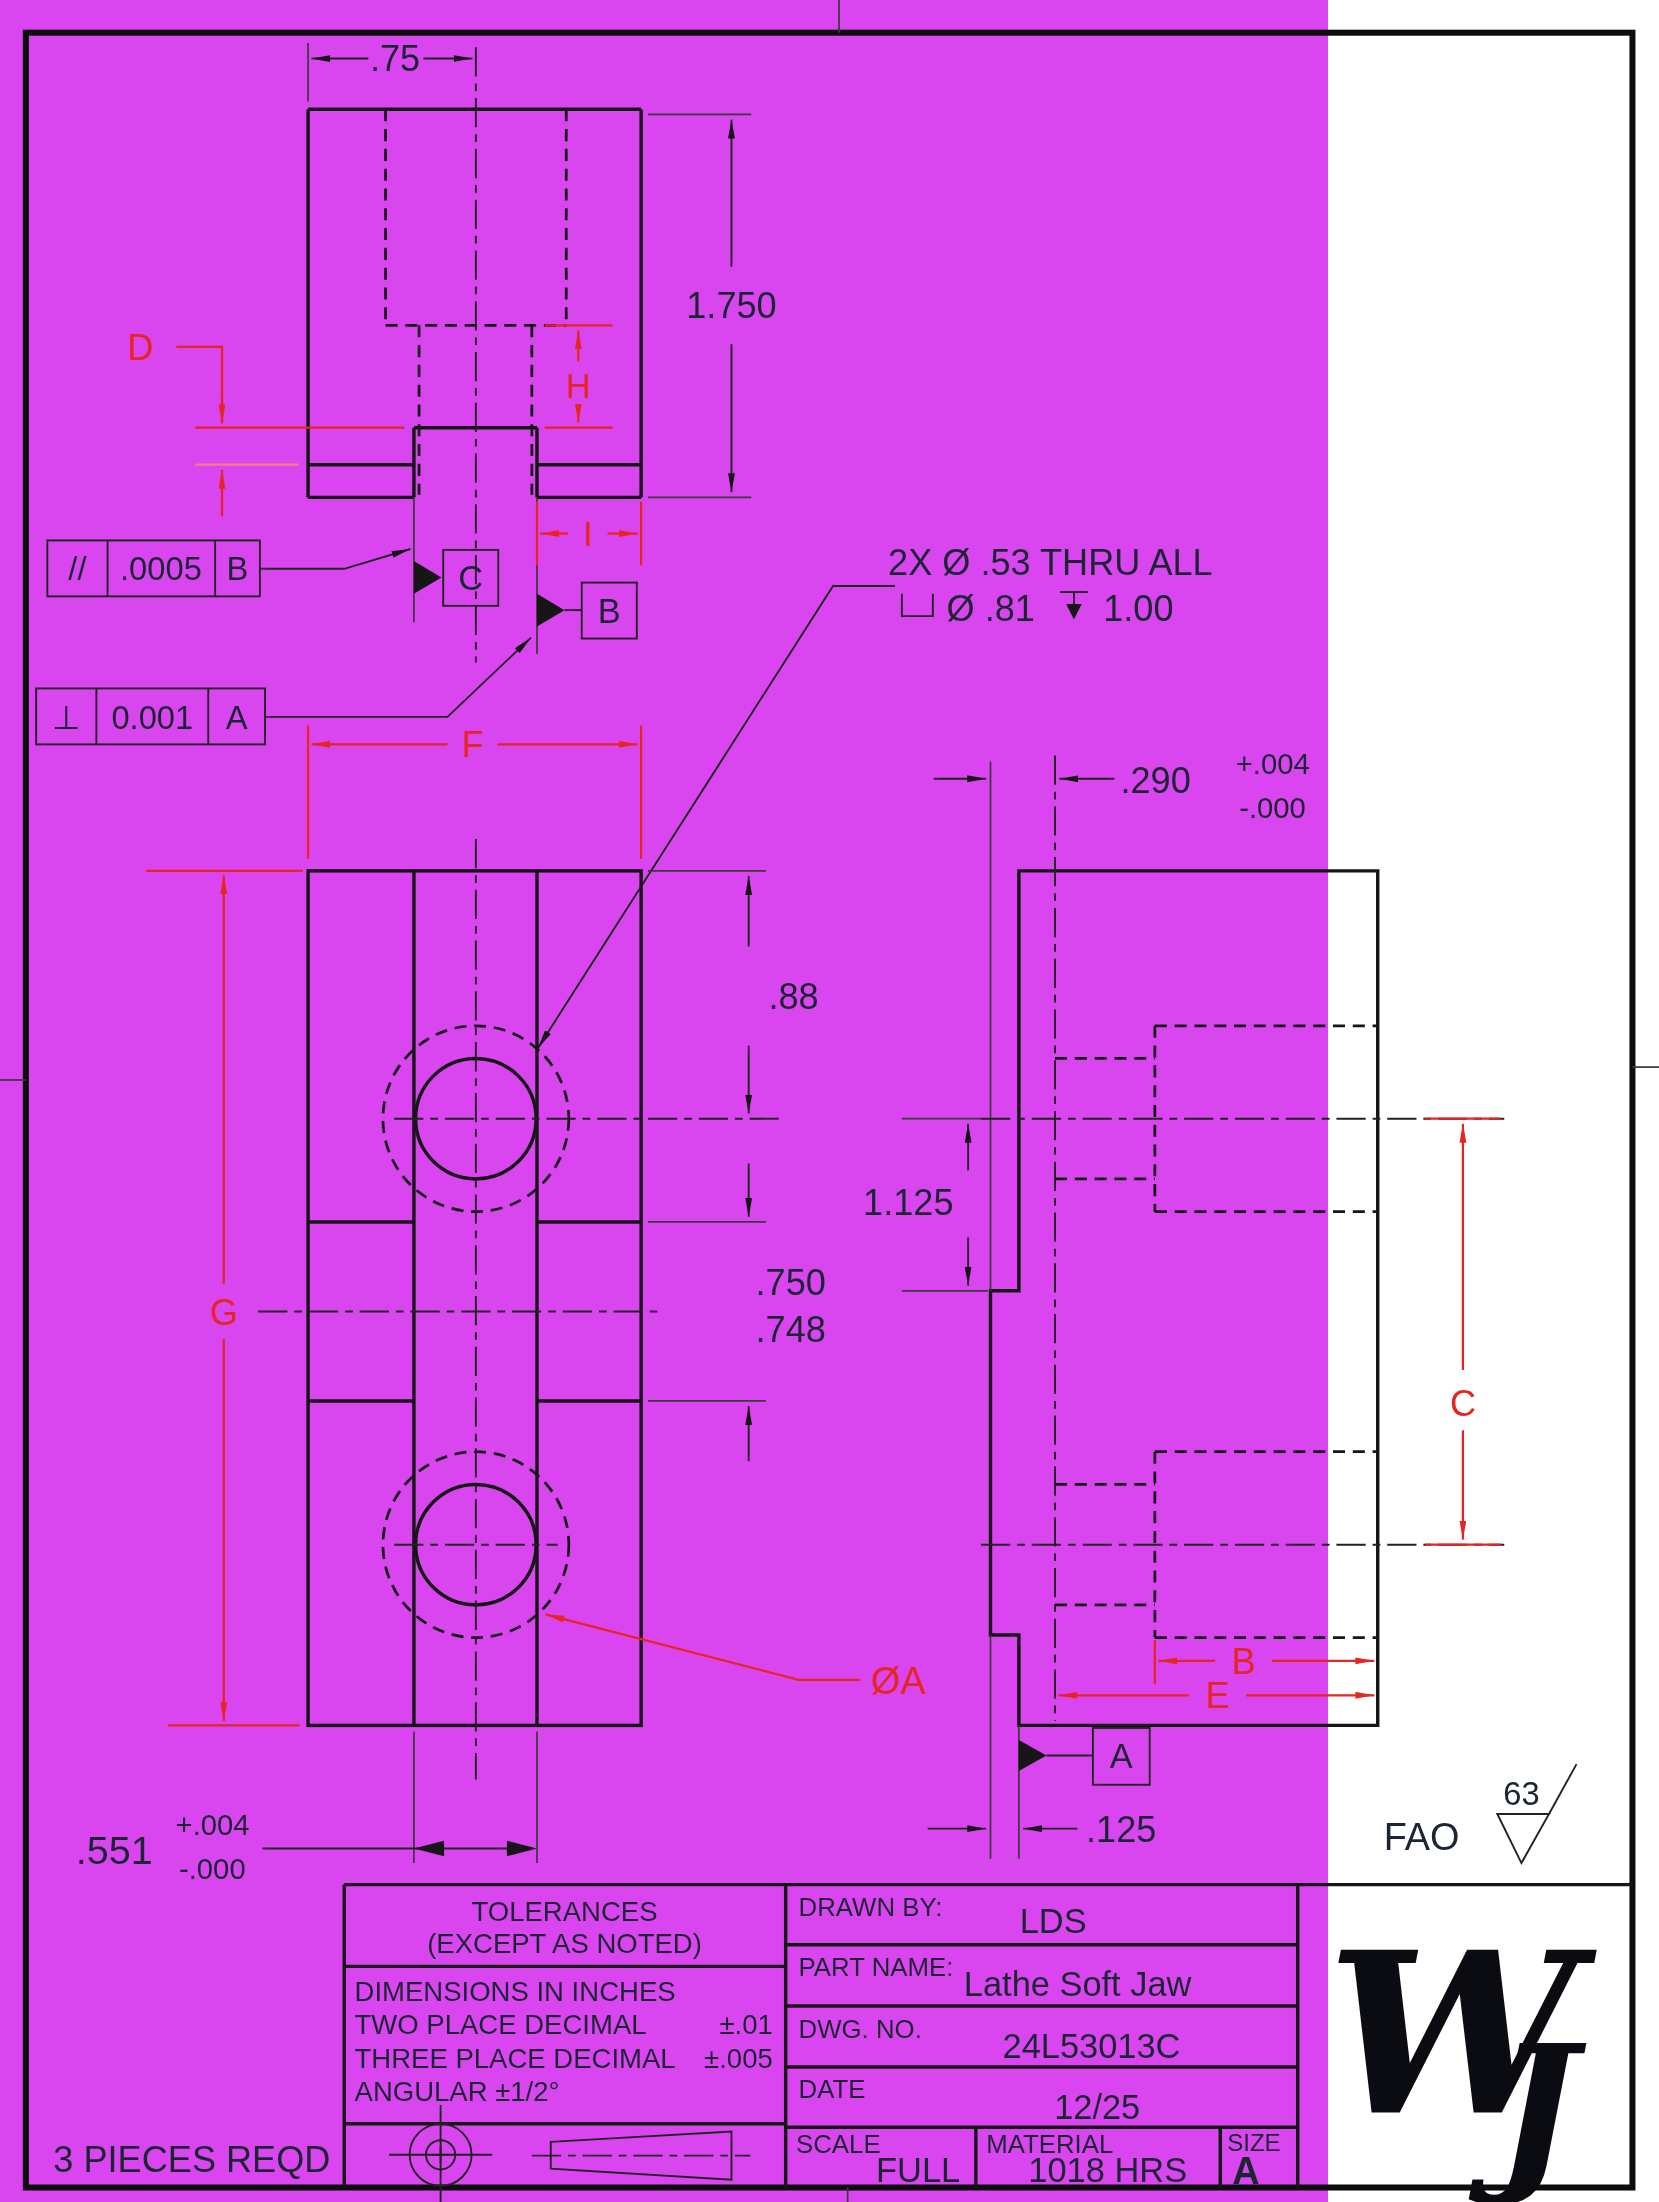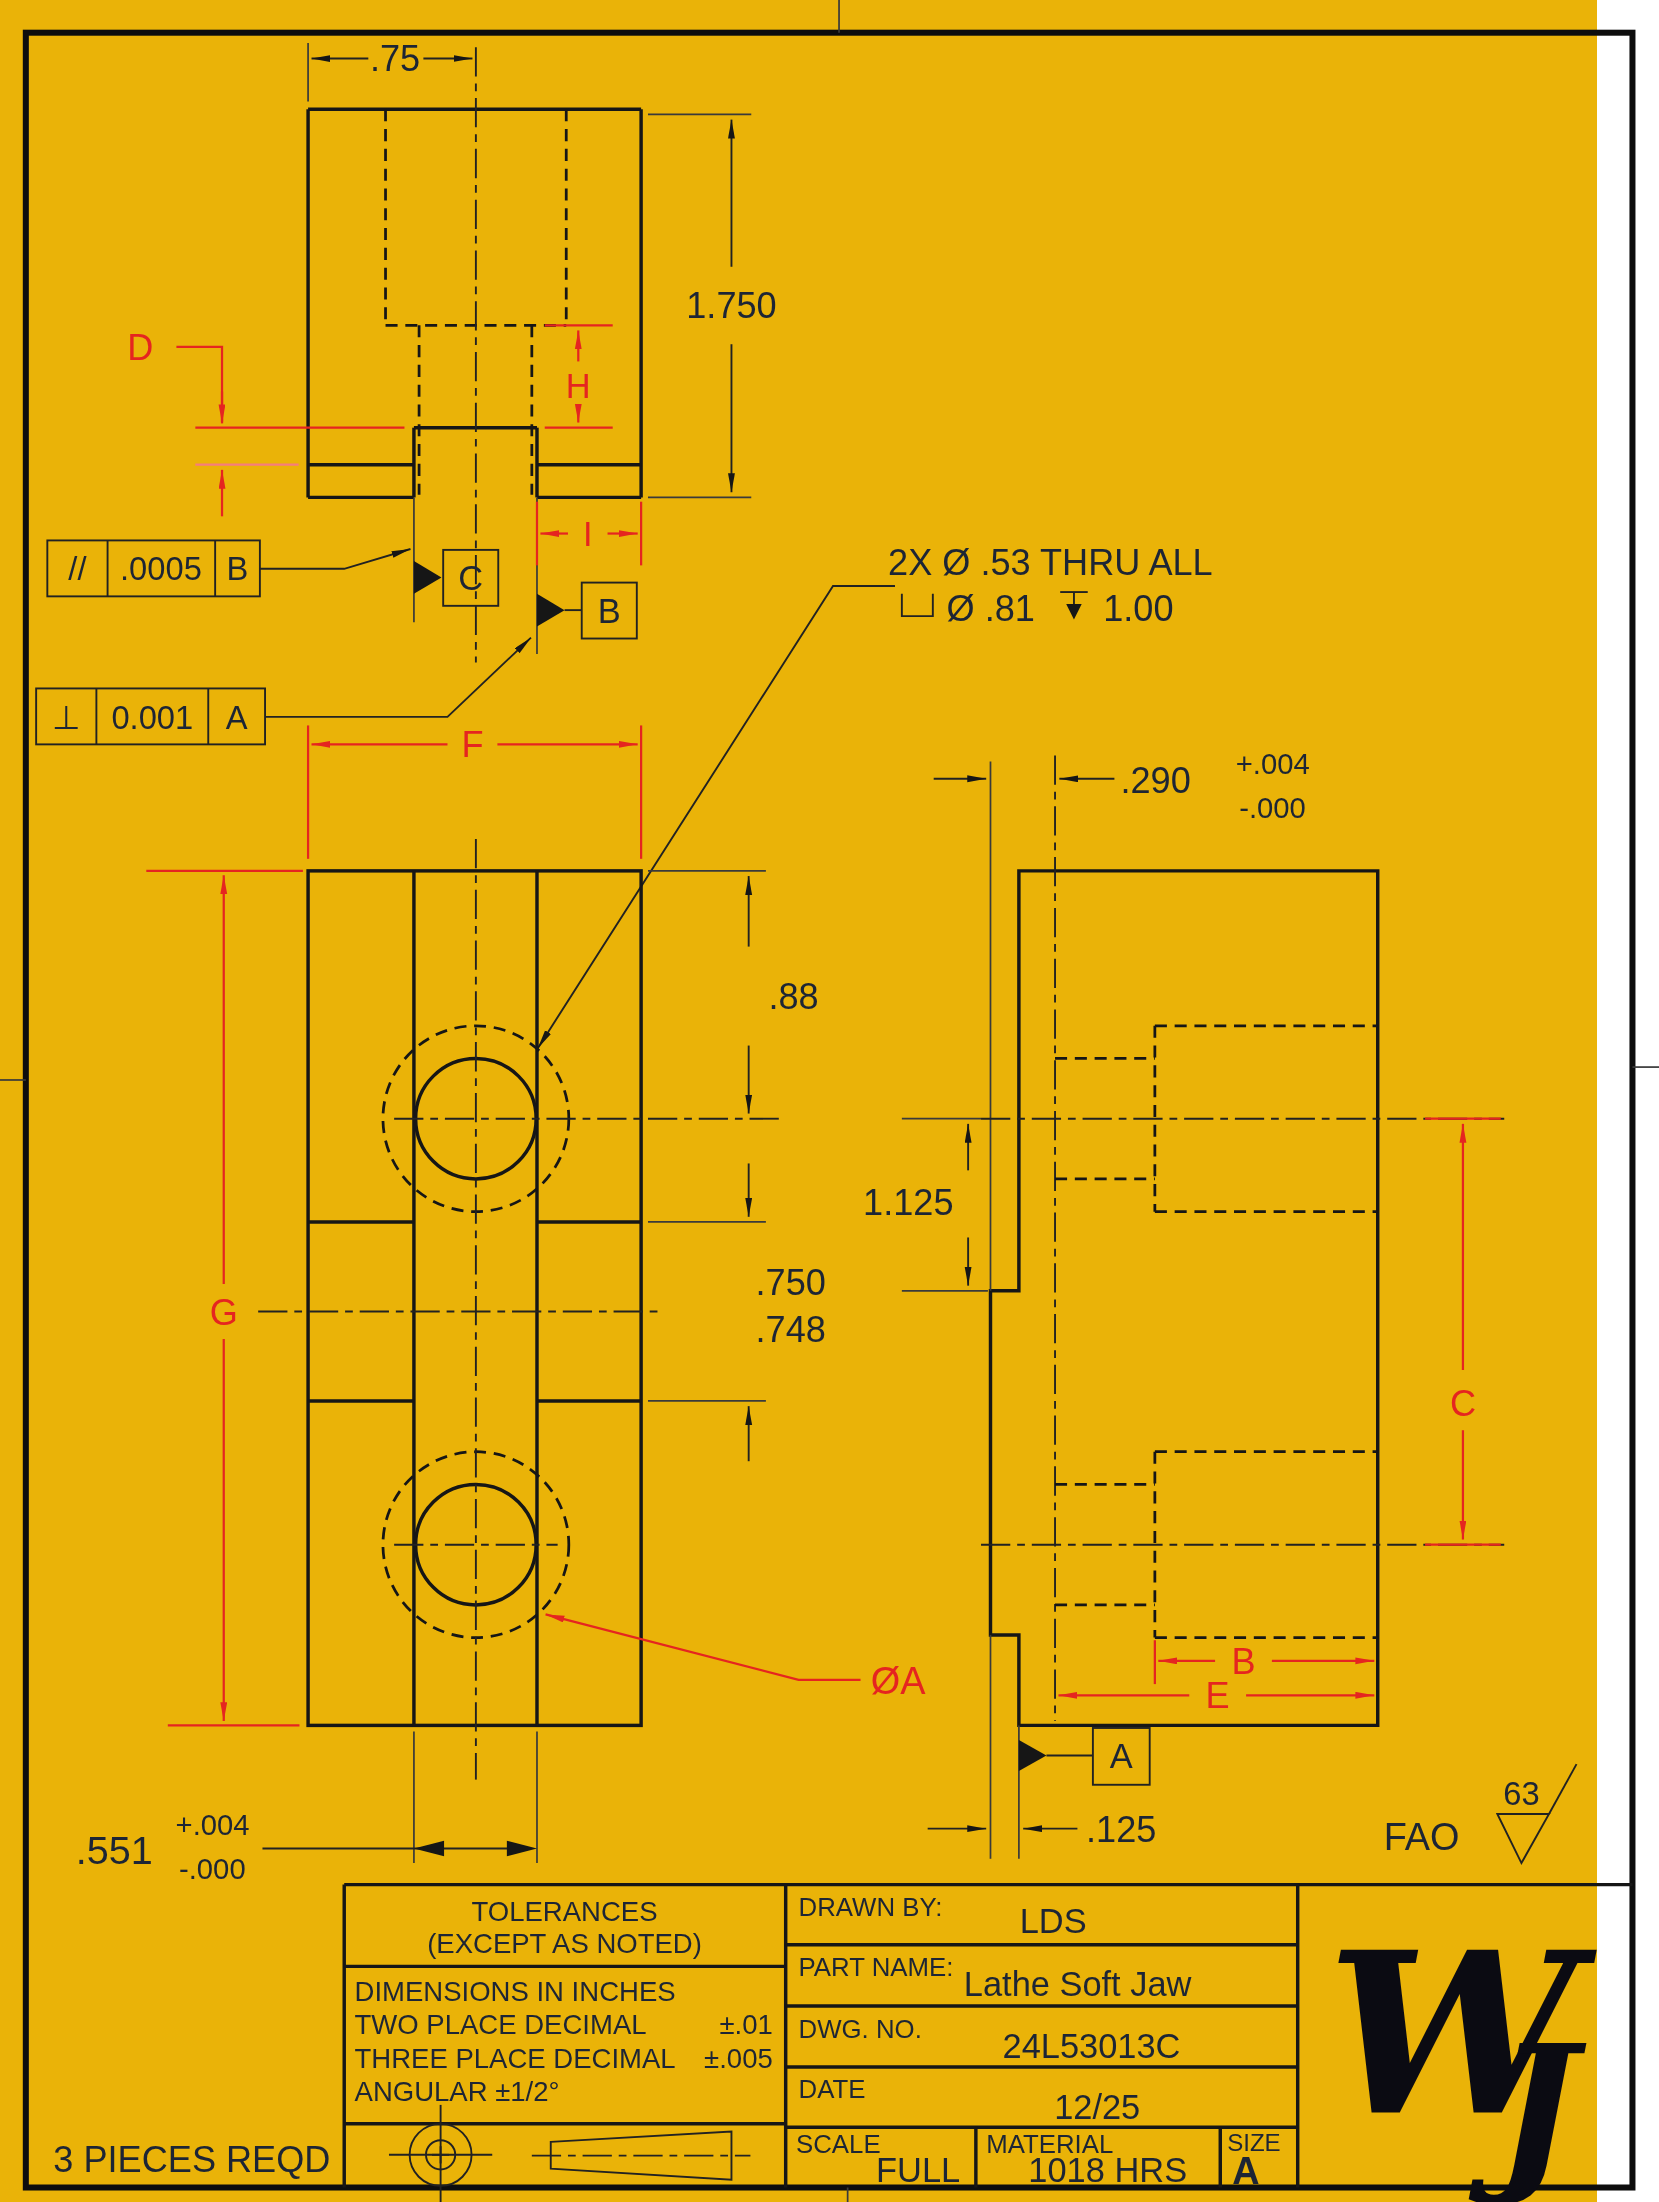--- a/index.html
+++ b/index.html
@@ -1,16 +1,16 @@
 <!DOCTYPE html>
 <html style="font-size:13.8px"><head>
 <meta charset="utf-8">
 <style>
   html,body{margin:0;padding:0;background:#ffffff;}
-  #sheet{width:1597px;height:2203px;position:relative;background:#eab308;}
+  #sheet{width:1328px;height:2203px;position:relative;background:#d946ef;}
   svg{display:block;}
   text{font-family:"Liberation Sans", sans-serif;fill:#1d2535;}
   .ln{stroke:#161616;stroke-width:4;fill:none;}
   .thin{stroke:#3a3a3a;stroke-width:2;fill:none;}
   .hid{stroke:#161616;stroke-width:3.2;fill:none;stroke-dasharray:14 9;}
   .cl{stroke:#222;stroke-width:2.2;fill:none;stroke-dasharray:34 8 9 8;}
   .dim{stroke:#222;stroke-width:2.2;fill:none;}
   .red{stroke:#e52520;stroke-width:2.6;fill:none;}
   .redlt{stroke:#f57d7d;stroke-width:2.6;fill:none;}
   .rtxt{fill:#e52520;}

